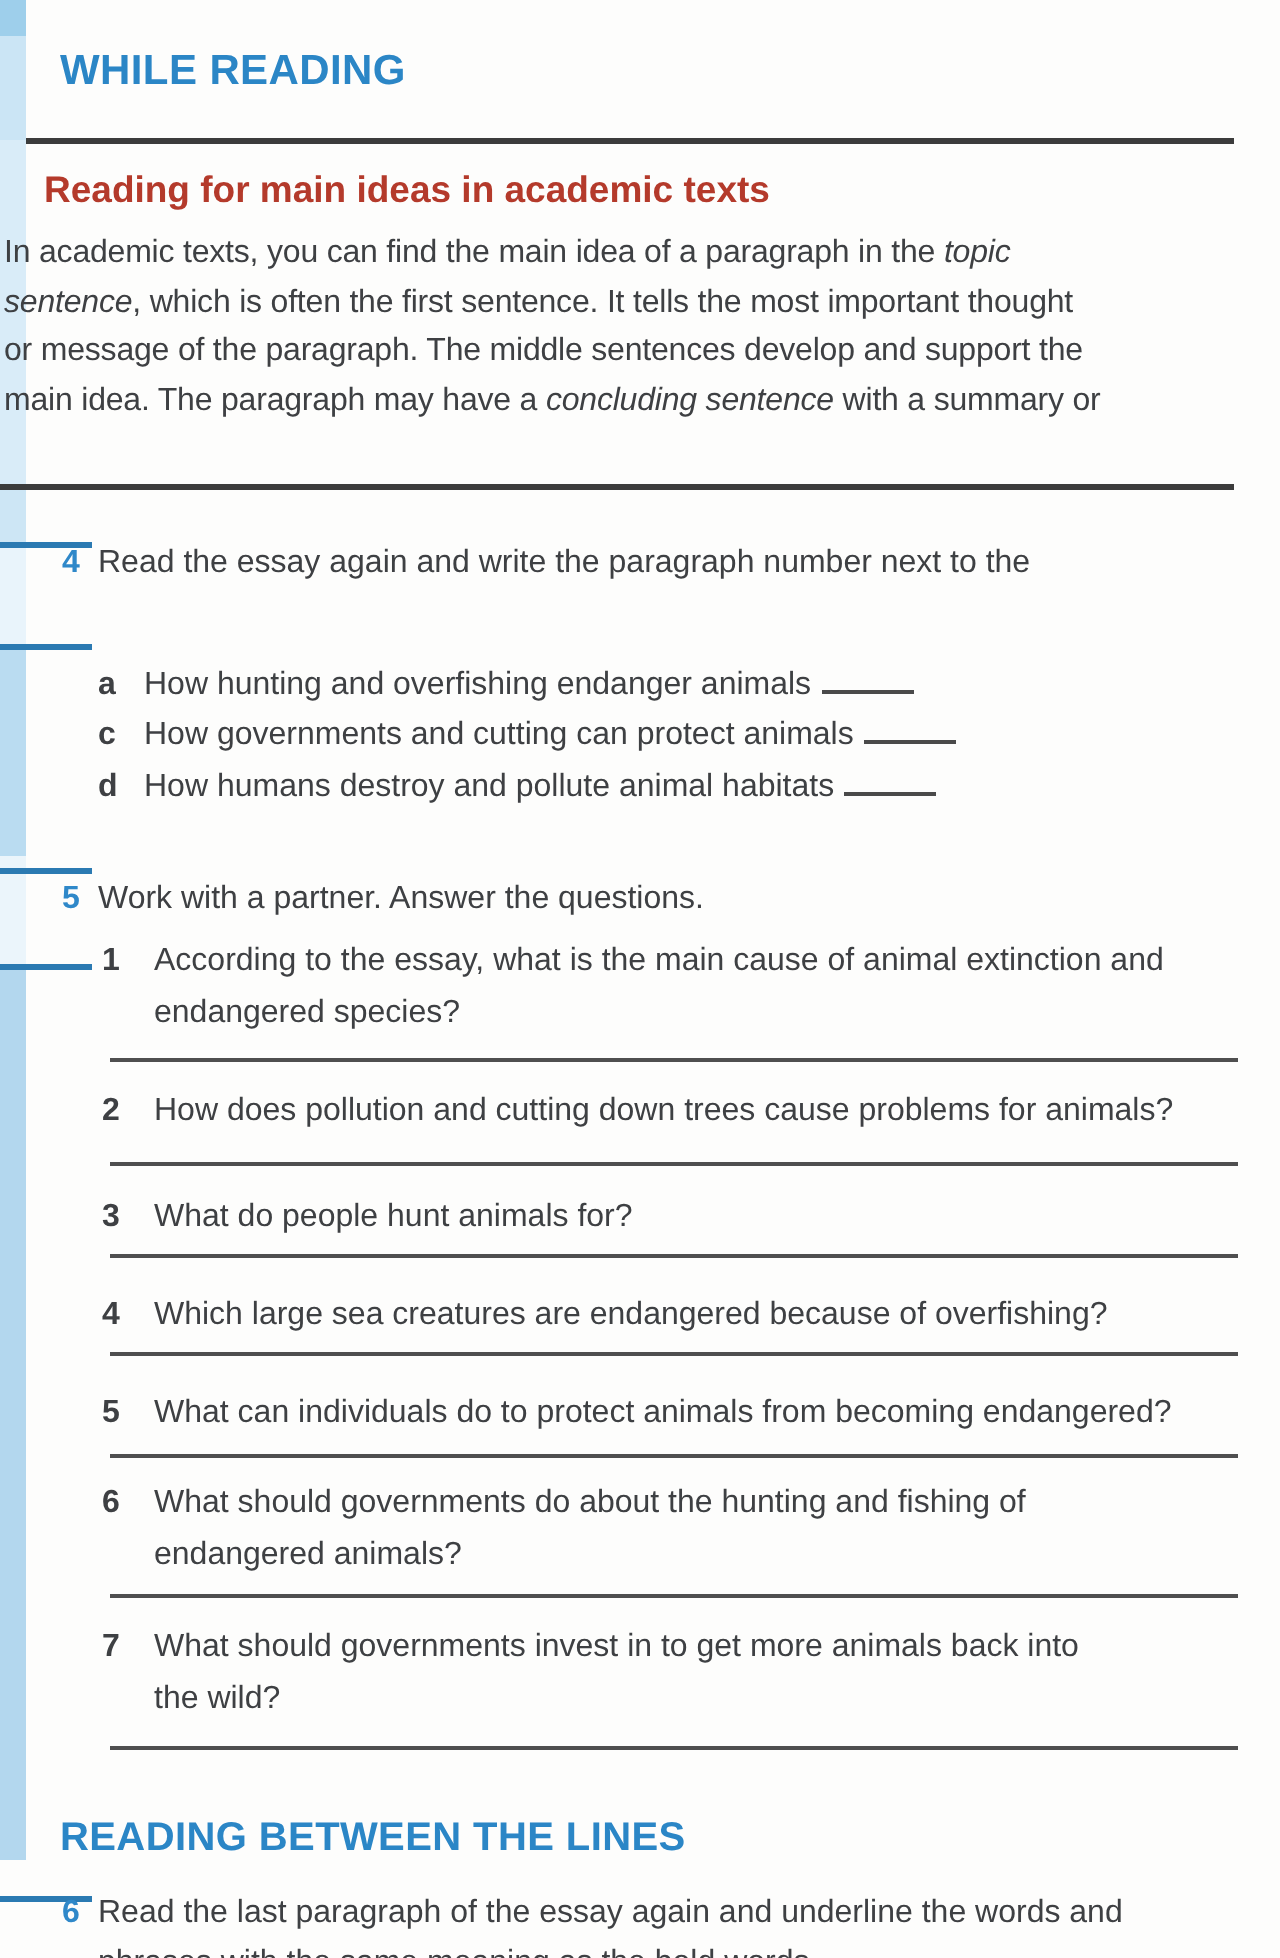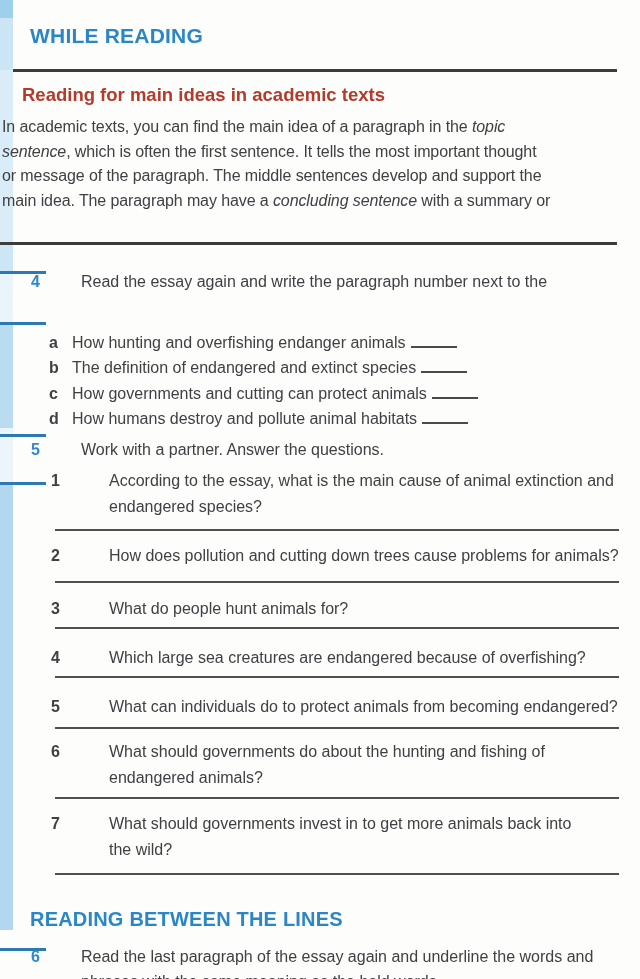--- a/index.html
+++ b/index.html
@@ -33,21 +33,21 @@
   .box-title { position:absolute; left:2px; top:84px; font-size:18.5px; font-weight:bold; color:#b43a2b; white-space:nowrap;margin-left:20px; }
   .box-body  { position:absolute; left:2px; top:115px; font-size:16px; line-height:24.6px; letter-spacing:-0.1px; }
   .bline { white-space:nowrap; }
   em { }
 
   .ex { position:absolute; font-size:16px; line-height:25px; }
   .ex4 { left:31px; top:269px; }
   .ex5 { left:31px; top:437px; }
   .ex6 { left:31px; top:944px; }
   .ex-num { font-weight:bold; color:#2f88c9; display:inline-block; width:18px; vertical-align:top; }
-  .ex-body { display:inline-block; vertical-align:top;margin-left:32px; }
+  .ex-body { display:inline-block; vertical-align:top; }
   .tline { white-space:nowrap; }
 
   .items { position:absolute; left:49px; top:330px; font-size:16px; line-height:25.3px; }
   .item { white-space:nowrap; }
   .item-letter { font-weight:bold; display:inline-block; width:23px; }
   .blank { display:inline-block; width:46px; height:14px; border-bottom:2px solid #4a4a4a; margin-left:5px; }
 
   .q { position:absolute; left:51px; font-size:16px; line-height:25.5px; }
   .q1 { top:468px; } .q2 { top:543px; } .q3 { top:596px; } .q4 { top:645px; }
   .q5 { top:694px; } .q6 { top:739px; } .q7 { top:811px; }
@@ -88,21 +88,20 @@
   </div>
   <div class="hrule hrule2"></div>
 
   <div class="ex ex4">
     <span class="ex-num">4</span><div class="ex-body">
       <div class="tline">Read the essay again and write the paragraph number next to the</div>
     </div>
   </div>
   <div class="items">
     <div class="item"><span class="item-letter">a</span><span>How hunting and overfishing endanger animals</span><span class="blank"></span></div>
-    <div class="item"><span class="item-letter">b</span><span>The definition of endangered and extinct species</span><span class="blank"></span></div>
     <div class="item"><span class="item-letter">c</span><span>How governments and cutting can protect animals</span><span class="blank"></span></div>
     <div class="item"><span class="item-letter">d</span><span>How humans destroy and pollute animal habitats</span><span class="blank"></span></div>
   </div>
 
   <div class="ex ex5">
     <span class="ex-num">5</span><div class="ex-body">
       <div class="tline">Work with a partner. Answer the questions.</div>
     </div>
   </div>
 

